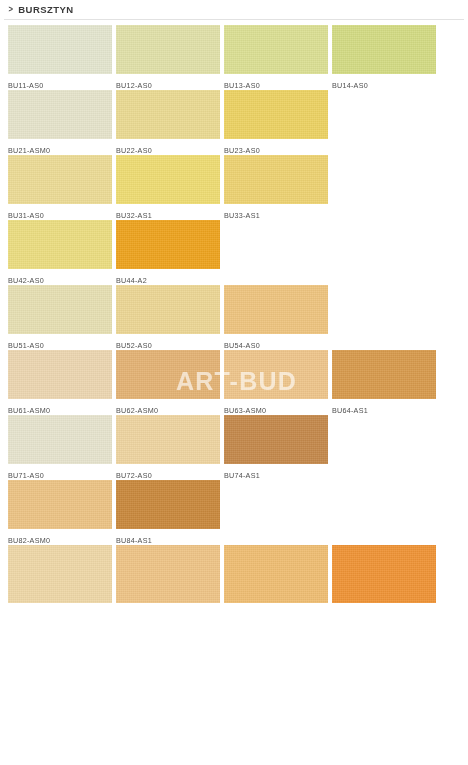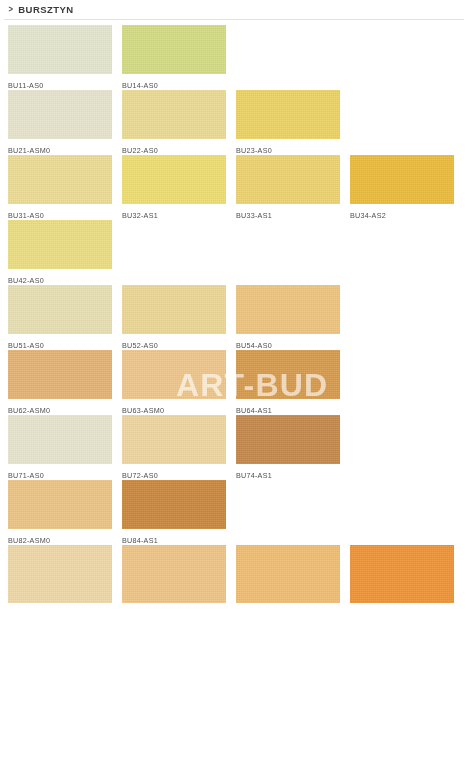--- a/index.html
+++ b/index.html
@@ -52,21 +52,21 @@
 
   
   .grid {
     padding: 5px 8px 0 8px;
     display: flex;
     flex-direction: column;
     row-gap: 0px;
   }
   .row {
     display: flex;
-    column-gap: 10px;
+    column-gap: 4px;
     height: 65px;
   }
   .cell {
     width: 104px;
     display: flex;
     flex-direction: column;
   }
   .chip {
     width: 104px;
     height: 58px;
@@ -90,21 +90,21 @@
     margin-top: 7px;
     font-family: "Liberation Sans", sans-serif;
     white-space: nowrap;
   }
 
   
   .watermark {
     position: absolute;
     left: 176px;
     top: 367px;
-    font-size: 32px;
+    font-size: 25px;
     font-weight: bold;
     letter-spacing: 1.2px;
     color: rgba(255,255,255,0.62);
     pointer-events: none;
     font-family: "Liberation Sans", sans-serif;
     white-space: nowrap;
   }
 </style>
 </head>
 <body>
@@ -117,20 +117,28 @@
   </div>
   <div class="header-rule"></div>
 
   <div class="grid">
       <div class="row">
         <div class="cell">
           <div class="chip" style="background-color: rgb(227, 229, 206);"></div>
           <div class="chip-label">BU11-AS0</div>
         </div>
         <div class="cell">
+          <div class="chip" style="background-color: rgb(224, 224, 168);"></div>
+          <div class="chip-label">BU12-AS0</div>
+        </div>
+        <div class="cell">
+          <div class="chip" style="background-color: rgb(219, 223, 147);"></div>
+          <div class="chip-label">BU13-AS0</div>
+        </div>
+        <div class="cell">
           <div class="chip" style="background-color: rgb(211, 219, 131);"></div>
           <div class="chip-label">BU14-AS0</div>
         </div>
       </div>
       <div class="row">
         <div class="cell">
           <div class="chip" style="background-color: rgb(229, 227, 203);"></div>
           <div class="chip-label">BU21-ASM0</div>
         </div>
         <div class="cell">
@@ -148,47 +156,51 @@
           <div class="chip-label">BU31-AS0</div>
         </div>
         <div class="cell">
           <div class="chip" style="background-color: rgb(238, 220, 114);"></div>
           <div class="chip-label">BU32-AS1</div>
         </div>
         <div class="cell">
           <div class="chip" style="background-color: rgb(237, 210, 113);"></div>
           <div class="chip-label">BU33-AS1</div>
         </div>
-        <div class="cell">
-          <div class="chip" style="background-color: rgb(234, 187, 61);"></div>
-          <div class="chip-label">BU34-AS2</div>
-        </div>
       </div>
       <div class="row">
         <div class="cell">
           <div class="chip" style="background-color: rgb(235, 221, 128);"></div>
           <div class="chip-label">BU42-AS0</div>
         </div>
+        <div class="cell">
+          <div class="chip" style="background-color: rgb(237, 163, 30);"></div>
+          <div class="chip-label">BU44-A2</div>
+        </div>
       </div>
       <div class="row">
         <div class="cell">
           <div class="chip" style="background-color: rgb(230, 223, 178);"></div>
           <div class="chip-label">BU51-AS0</div>
         </div>
         <div class="cell">
           <div class="chip" style="background-color: rgb(236, 214, 148);"></div>
           <div class="chip-label">BU52-AS0</div>
         </div>
         <div class="cell">
           <div class="chip" style="background-color: rgb(238, 196, 126);"></div>
           <div class="chip-label">BU54-AS0</div>
         </div>
       </div>
       <div class="row">
         <div class="cell">
+          <div class="chip" style="background-color: rgb(236, 214, 176);"></div>
+          <div class="chip-label">BU61-ASM0</div>
+        </div>
+        <div class="cell">
           <div class="chip" style="background-color: rgb(227, 178, 116);"></div>
           <div class="chip-label">BU62-ASM0</div>
         </div>
         <div class="cell">
           <div class="chip" style="background-color: rgb(238, 197, 138);"></div>
           <div class="chip-label">BU63-ASM0</div>
         </div>
         <div class="cell">
           <div class="chip" style="background-color: rgb(215, 154, 76);"></div>
           <div class="chip-label">BU64-AS1</div>

